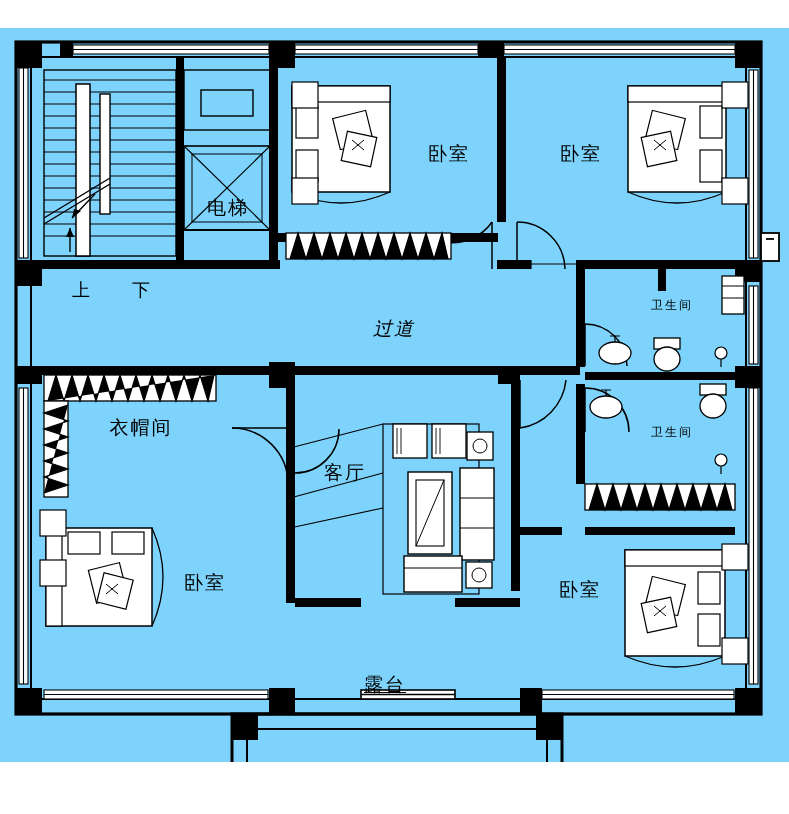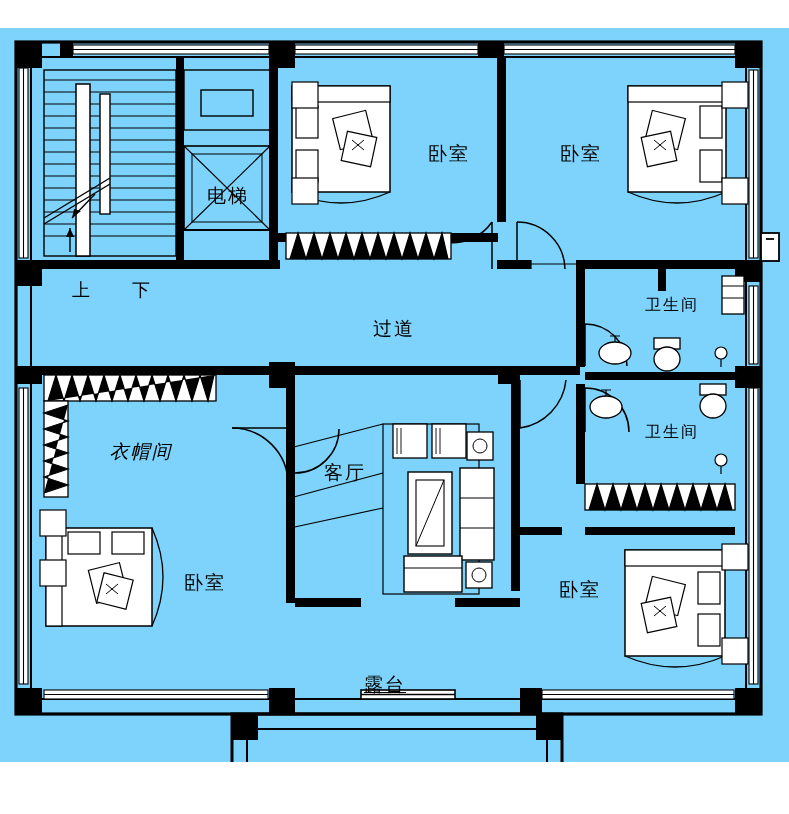--- a/index.html
+++ b/index.html
@@ -26,21 +26,21 @@
   .room-label {
     position: absolute;
     color: #000000;
     font-size: 19px;
     letter-spacing: 2px;
     white-space: nowrap;
     transform: translate(-50%, -50%);
     font-family: "DejaVu Sans", "Liberation Sans", sans-serif;
   }
   .room-label.small {
-    font-size: 16px;
+    font-size: 12px;
   }
   .stair-label {
     position: absolute;
     color: #000000;
     font-size: 18px;
     white-space: nowrap;
     transform: translate(-50%, -50%);
     font-family: "DejaVu Sans", "Liberation Sans", sans-serif;
   }
 </style>
@@ -384,25 +384,25 @@
 
     <g stroke="#000" stroke-width="1.2" fill="none">
       <line x1="531" y1="236" x2="576" y2="236"></line>
       <line x1="531" y1="232" x2="531" y2="241"></line>
     </g>
 
   </svg>
 
   <div class="room-label" style="left:449px; top:126px;">卧室</div>
   <div class="room-label" style="left:581px; top:126px;">卧室</div>
-  <div class="room-label" style="left:228px; top:168px;">电梯</div>
-  <div class="room-label" style="left:394px; top:301px;">过道</div>
+  <div class="room-label" style="left:228px; top:180px;">电梯</div>
+  <div class="room-label" style="left:394px; top:301px;font-style:italic;">过道</div>
   <div class="room-label small" style="left:672px; top:277px;">卫生间</div>
   <div class="room-label small" style="left:672px; top:404px;">卫生间</div>
-  <div class="room-label" style="left:141px; top:424px;font-style:italic;">衣帽间</div>
+  <div class="room-label" style="left:141px; top:400px;">衣帽间</div>
   <div class="room-label" style="left:345px; top:445px;">客厅</div>
   <div class="room-label" style="left:205px; top:555px;">卧室</div>
   <div class="room-label" style="left:580px; top:562px;">卧室</div>
   <div class="room-label" style="left:385px; top:657px;text-decoration:underline;">露台</div>
 
   <div class="stair-label" style="left:81px; top:262px;">上</div>
   <div class="stair-label" style="left:141px; top:262px;">下</div>
 
 </div>
 

